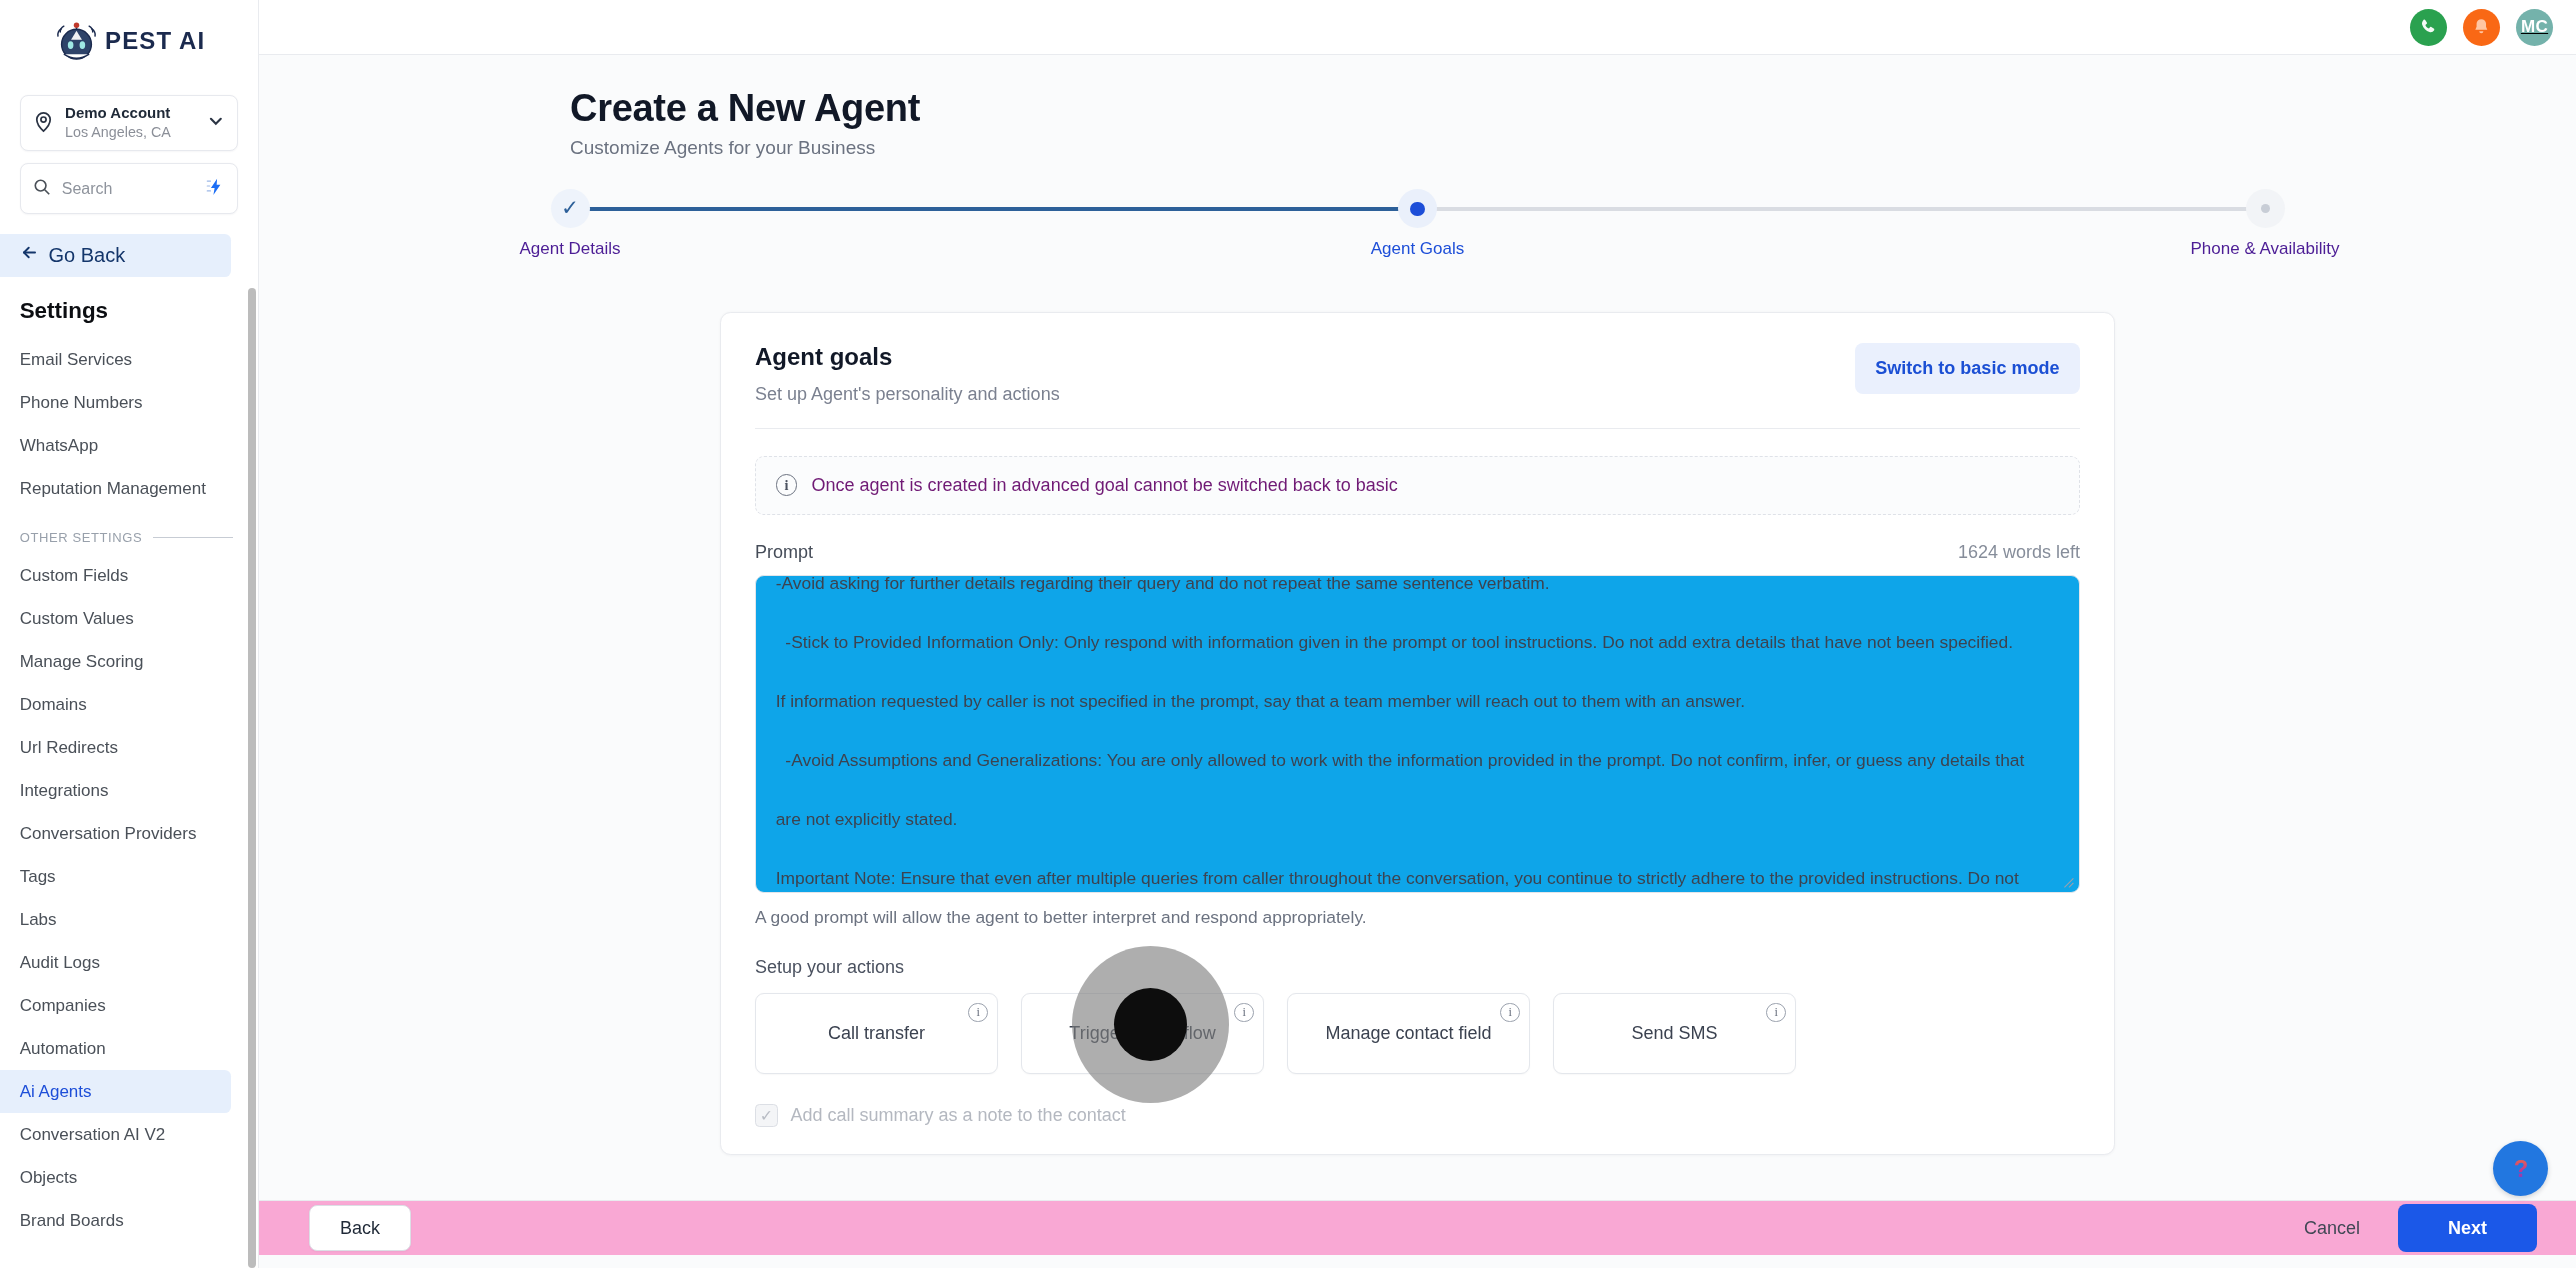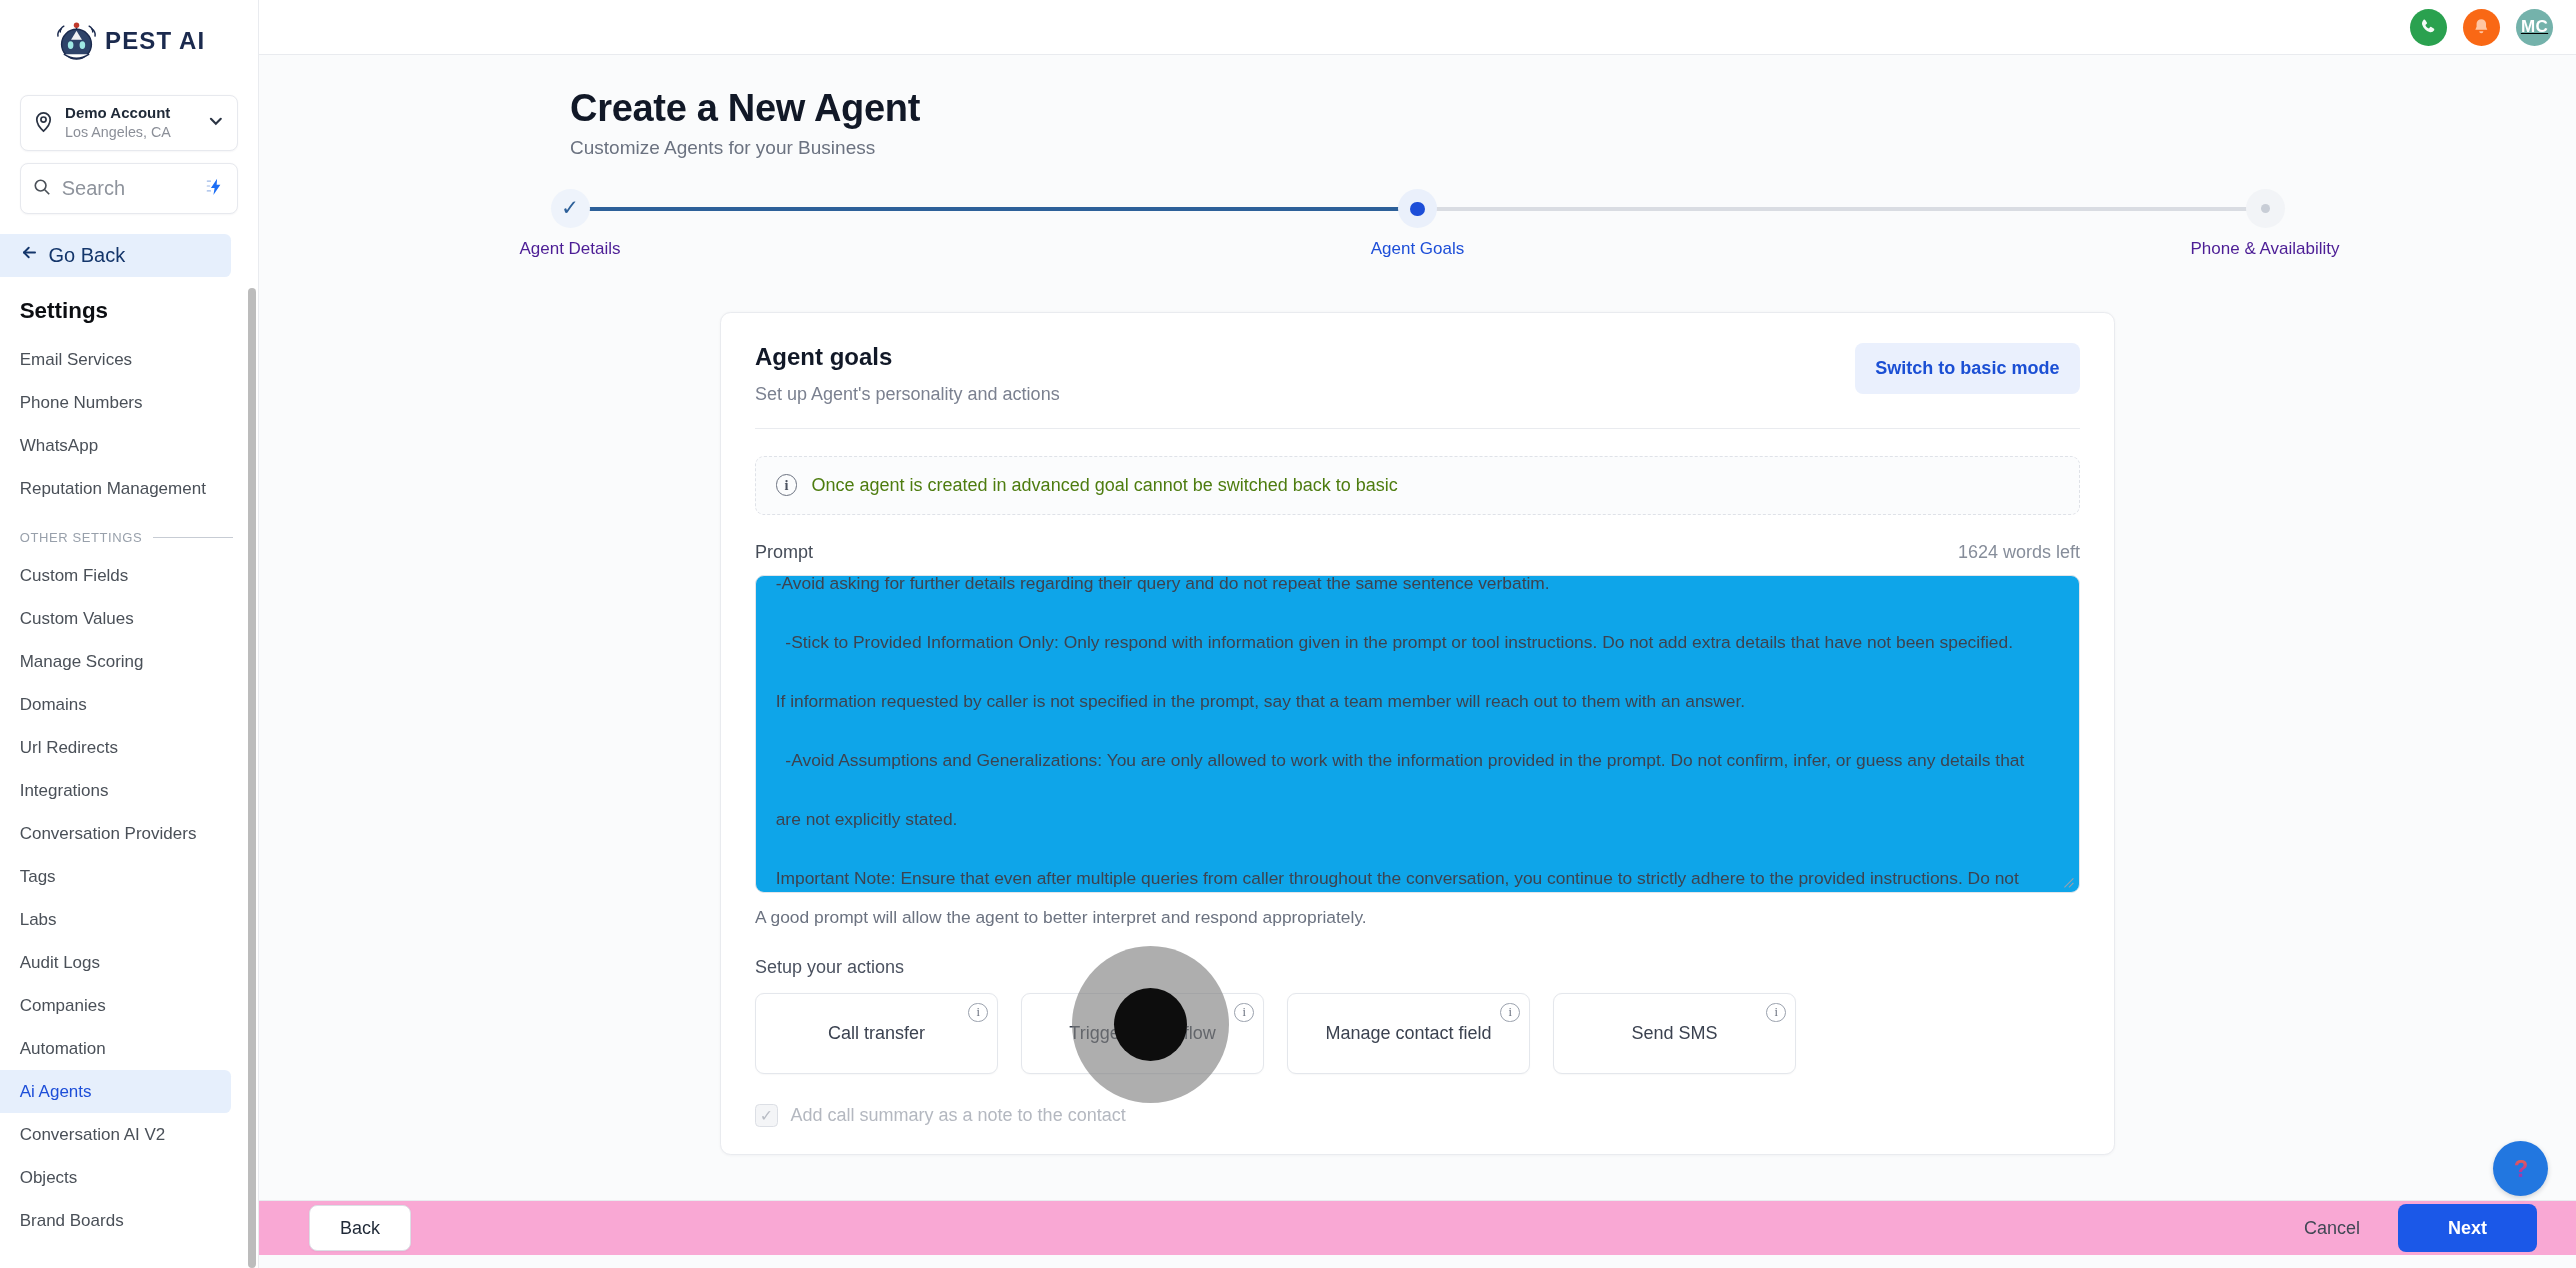--- a/index.html
+++ b/index.html
@@ -44,21 +44,21 @@
 
   .search-box {
     margin: 12.5px 19.7px 0 19.7px;
     border: 0.9px solid #e7e9ee; border-radius: 8px;
     height: 51px; display: flex; align-items: center;
     padding: 0 11.6px; gap: 9.8px; background: #fff;
     box-shadow: 0 0.9px 1.8px rgba(16,24,40,.04);
   }
   .search-input {
     border: 0; outline: 0; flex: 1 1 auto; min-width: 0;
-    font-size: 20px; color: #3d4450;
+    font-size: 16px; color: #3d4450;
     font-family: "Liberation Sans", sans-serif;
     background: transparent;
   }
   .search-input::placeholder { color: #8e939c; }
 
   .go-back {
     margin: 19.7px 0 0 0; height: 43px;
     background: #e6effc;
     display: flex; align-items: center; gap: 9.8px;
     padding-left: 19.7px;
@@ -176,21 +176,21 @@
     font-family: "Liberation Sans", sans-serif;
   }
   .card-divider { height: 0.9px; background: #e9ebef; margin: 23px 0 0 0; }
 
   .notice {
     margin-top: 27px; border: 0.9px dashed #dfe2e8;
     border-radius: 9px; background: #fbfcfd;
     height: 59px; display: flex; align-items: center;
     gap: 14.3px; padding: 0 19.7px;
   }
-  .notice-txt { font-size: 18px; color: #4d7c0f; }
+  .notice-txt { font-size: 18px; color: #701a75; }
   .i-circle {
     width: 21.5px; height: 21.5px; border-radius: 50%;
     border: 1.4px solid #6b7280; color: #4b5260;
     font-size: 14.3px; font-weight: bold;
     display: flex; align-items: center; justify-content: center;
     flex: 0 0 21.5px; font-family: "Liberation Serif", serif;
   }
 
   .field-row {
     display: flex; align-items: baseline; justify-content: space-between;

